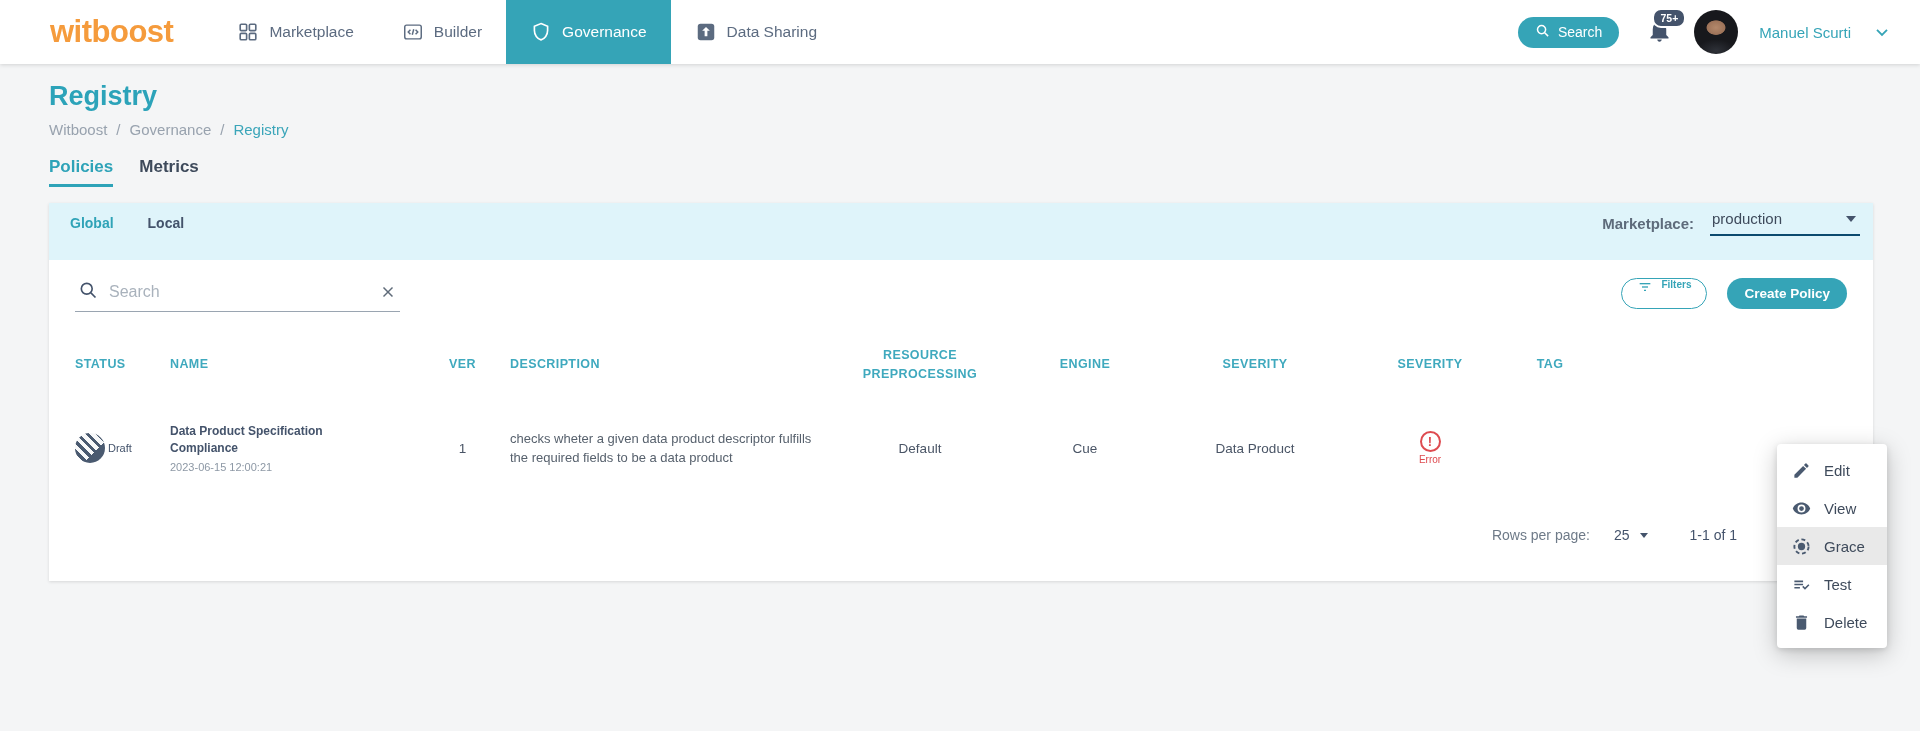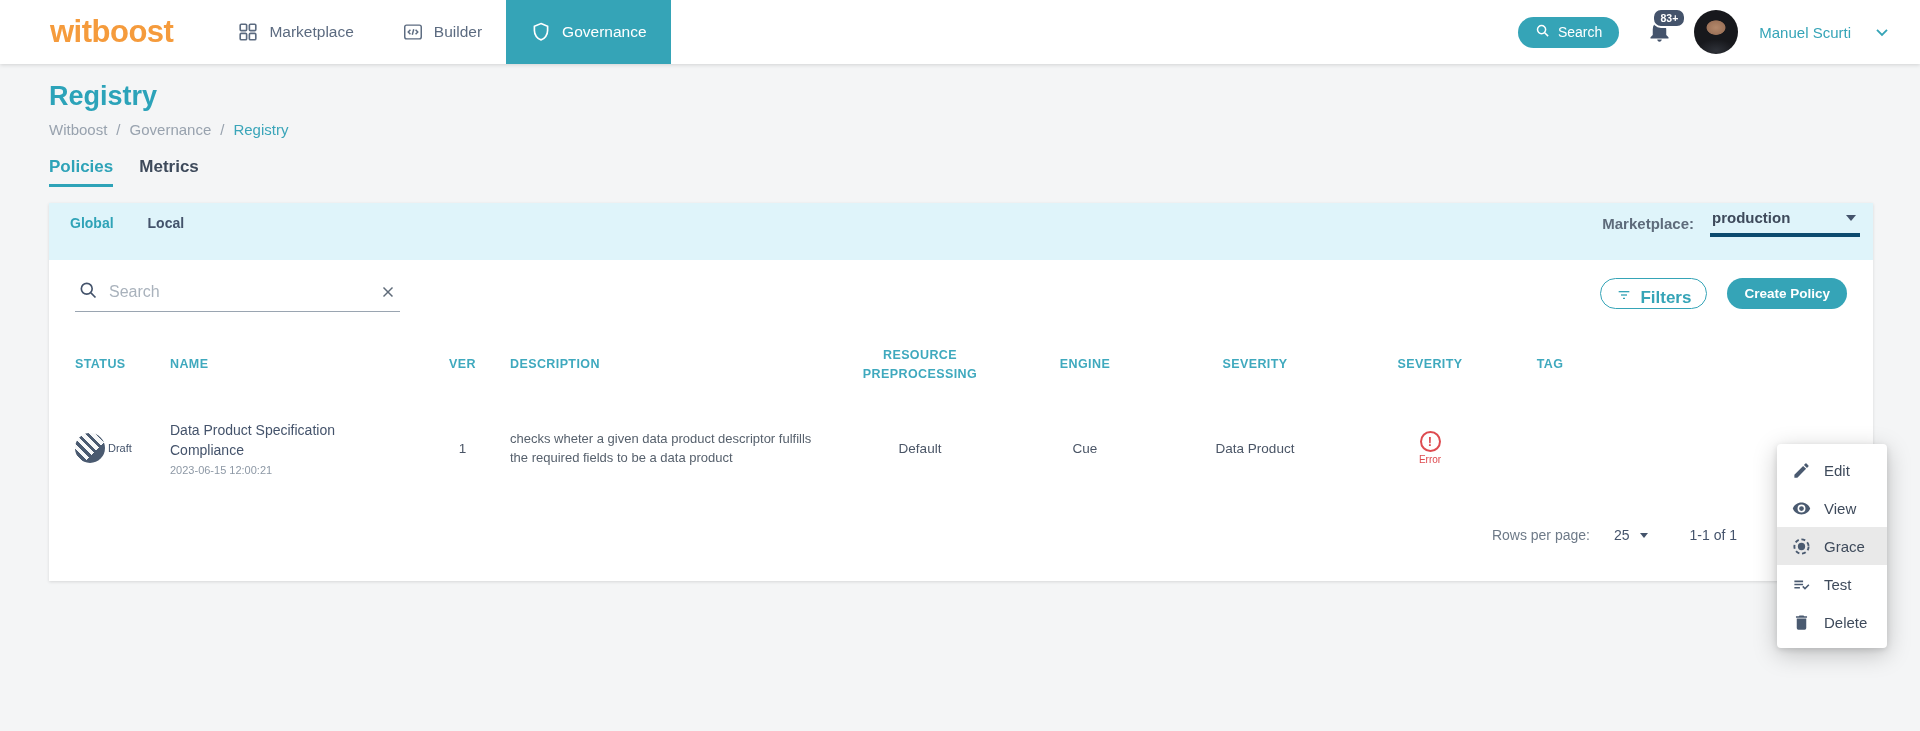--- a/index.html
+++ b/index.html
@@ -44,48 +44,48 @@
   .tab.active { color:#2EA3B8; border-bottom-color:#2EA3B8; }
 
   
   .panel { margin-top:16px; background:#fff; box-shadow:0 1px 3px rgba(0,0,0,.12); }
   .panel-band { height:57px; background:#DFF4FA; display:flex; align-items:center; padding:0 13px 17px 21px; }
   .scope-tabs { display:flex; gap:34px; }
   .scope-tab { font-size:14px; font-weight:bold; color:#44536B; cursor:pointer; }
   .scope-tab.active { color:#2FA3B7; }
   .env { margin-left:auto; display:flex; align-items:center; gap:16px; }
   .env-label { font-size:15px; font-weight:bold; color:#5E6B7B; }
-  .env-select { width:150px; display:flex; align-items:center; justify-content:space-between; border-bottom:4px solid #0c4a6e; padding:0 4px 7px 2px; font-size:15px; color:#3E4A5B; cursor:pointer;font-weight:bold; }
+  .env-select { width:150px; display:flex; align-items:center; justify-content:space-between; border-bottom:2px solid #0c4a6e; padding:0 4px 7px 2px; font-size:15px; color:#3E4A5B; cursor:pointer; }
   .caret { width:0; height:0; border-left:5px solid transparent; border-right:5px solid transparent; border-top:6px solid #44536B; }
 
   .panel-body { height:321px; padding:14px 26px 0; position:relative; }
   .toolbar { display:flex; justify-content:space-between; align-items:center; height:38px; }
   .search-box { width:325px; display:flex; align-items:center; gap:11px; border-bottom:1px solid #9AA5B1; padding:5px 3px 7px; }
   .search-box input { flex:1; border:none; outline:none; background:transparent; font-size:16px; color:#44536B; font-family:inherit; }
   .search-box input::placeholder { color:#A9B2BC; }
   .clear-btn { background:none; border:none; cursor:pointer; display:flex; padding:0; }
   .toolbar-buttons { display:flex; align-items:center; gap:20px; }
-  .btn-filters { height:31px; display:flex; align-items:flex-end; gap:8px; border:1px solid #35A4B7; color:#35A4B7; background:#fff; border-radius:16px; padding:0 15px; font-size:17px; font-weight:bold; cursor:pointer; font-family:inherit; }
+  .btn-filters { height:31px; display:flex; align-items:flex-start; gap:8px; border:1px solid #35A4B7; color:#35A4B7; background:#fff; border-radius:16px; padding:0 15px; font-size:10px; font-weight:bold; cursor:pointer; font-family:inherit; }
   .btn-create { height:31px; display:flex; align-items:center; background:#35A4B7; color:#fff; border:none; border-radius:16px; padding:0 17px; font-size:13.5px; font-weight:bold; cursor:pointer; font-family:inherit; }
 
   
   .grid { display:grid; grid-template-columns:95px 270px 45px 345px 180px 150px 190px 160px 80px 1fr; align-items:center; }
   .thead { margin-top:30px; min-height:46px; }
   .th { font-size:12.5px; font-weight:bold; color:#3FA9BE; letter-spacing:.4px; text-align:center; line-height:1.55; }
   .th.left { text-align:left; }
   .th.desc-h { padding-left:25px; }
   .trow { margin-top:8px; min-height:104px; }
   .cell-center { text-align:center; font-size:13.5px; color:#4A5566; }
   .status-cell { width:64px; display:flex; flex-direction:row; align-items:center; gap:3px; }
   .draft-icon { width:30px; height:30px; border-radius:50%;
     background:
       linear-gradient(315deg, #4A5A70 0%, #4A5A70 36%, rgba(0,0,0,0) 36%),
       repeating-linear-gradient(45deg, #4A5A70 0 3px, #F7F8F9 3px 7px); }
   .status-label { font-size:11px; color:#44536B; }
-  .name-text { width:210px; font-size:14px; font-weight:normal; color:#44536B; line-height:1.45; }
+  .name-text { width:210px; font-size:12px; font-weight:bold; color:#44536B; line-height:1.45; }
   .row-date { margin-top:4px; font-size:11px; color:#8D98A5; }
   .desc-cell { padding-left:25px; }
   .desc-text { width:312px; font-size:13px; color:#57616D; line-height:1.5; }
   .sev-cell { display:flex; flex-direction:column; align-items:center; gap:2px; }
   .err-icon { width:21px; height:21px; border:2px solid #DE4B50; border-radius:50%; color:#DE4B50; font-size:13px; font-weight:bold; display:flex; align-items:center; justify-content:center; line-height:1; }
   .err-label { font-size:10px; color:#DE4B50; }
 
   
   .pagination { position:absolute; right:136px; bottom:38px; display:flex; align-items:center; font-size:14px; color:#6E7A88; }
   .rpp-select { display:flex; align-items:center; gap:10px; margin-left:24px; color:#44536B; cursor:pointer; }
@@ -131,40 +131,49 @@
 
     <div class="nav-item active">
       <span>
         <svg width="22" height="22" viewBox="0 0 24 24" fill="none" stroke="#ffffff" stroke-width="1.8">
           <path d="M12 2.8l7.2 2.9v4.7c0 4.7-3.1 9-7.2 10.2-4.1-1.2-7.2-5.5-7.2-10.2V5.7L12 2.8z"></path>
         </svg>
       </span>
       <span>Governance</span>
     </div>
 
+    <div class="nav-item">
+      <span>
+        <svg width="22" height="22" viewBox="0 0 24 24">
+          <rect x="3" y="3" width="18" height="18" rx="3" fill="#5C6B80"></rect>
+          <path d="M12 6.5l4.2 4.2h-2.7v6h-3v-6H7.8z" fill="#ffffff"></path>
+        </svg>
+      </span>
+      <span>Data Sharing</span>
+    </div>
   </div>
 
   <div class="nav-right">
     <button class="search-pill">
       <span>
         <svg width="15" height="15" viewBox="0 0 24 24" fill="none" stroke="#ffffff" stroke-width="2.4">
           <circle cx="10.5" cy="10.5" r="6.5"></circle>
             <line x1="15.5" y1="15.5" x2="21" y2="21"></line>
         </svg>
       </span>
       <span>Search</span>
     </button>
 
     <div class="bell-wrap">
       <span>
         <svg width="27" height="27" viewBox="0 0 24 24" fill="#44536B">
           <path d="M12 22c1.1 0 2-.9 2-2h-4c0 1.1.9 2 2 2zm6-6v-5c0-3.1-1.6-5.6-4.5-6.3V4a1.5 1.5 0 0 0-3 0v.7C7.6 5.4 6 7.9 6 11v5l-2 2v1h16v-1l-2-2z"></path>
         </svg>
       </span>
-      <span class="badge">83+</span>
+      <span class="badge">75+</span>
     </div>
 
     <div class="avatar"></div>
     <span class="username">Manuel Scurti</span>
     <span class="user-chevron">
       <svg width="20" height="20" viewBox="0 0 24 24" fill="none" stroke="#35A4B7" stroke-width="2.2">
         <polyline points="6,9.5 12,15.5 18,9.5"></polyline>
       </svg>
     </span>
   </div>

